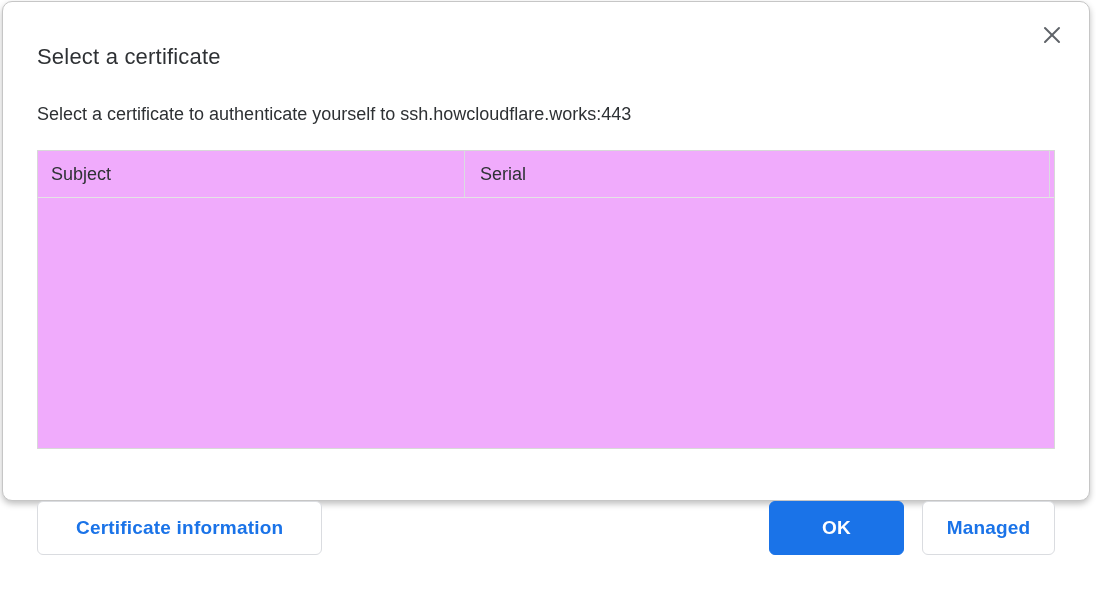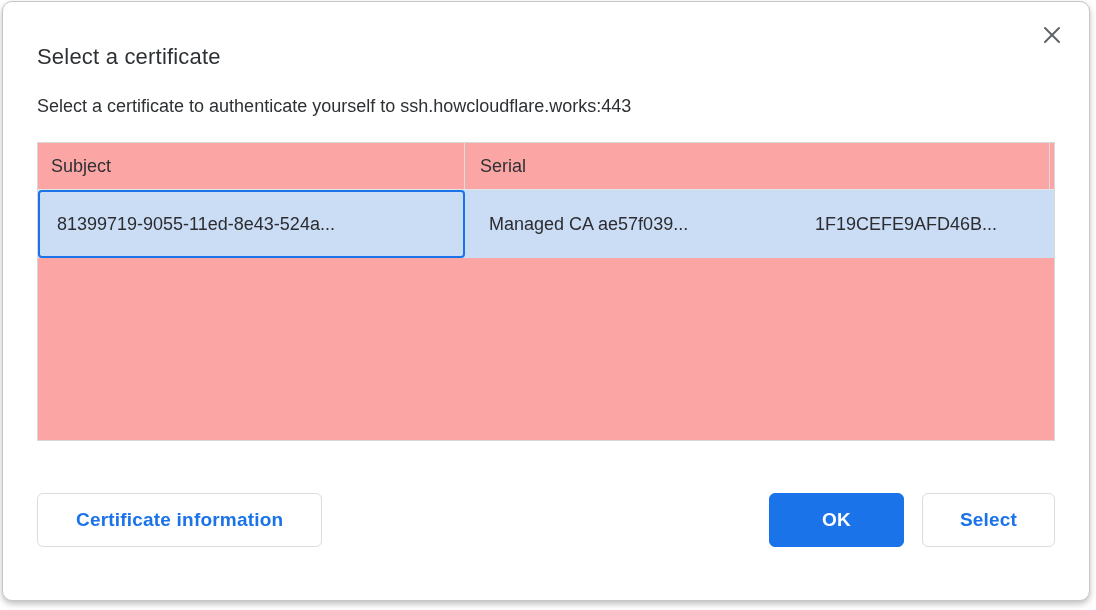--- a/index.html
+++ b/index.html
@@ -11,21 +11,21 @@
   html, body {
     margin: 0; padding: 0;
     width: 1096px; height: 610px;
     background: #ffffff;
     font-family: "Liberation Sans", sans-serif;
     overflow: hidden;
   }
   .dialog {
     position: absolute;
     left: 2px; top: 1px;
-    width: 1088px; height: 600px;
+    width: 1088px; height: 500px;
     background: #fff;
     border: 1px solid #c6c6c6;
     border-radius: 10px;
     box-shadow: 0 3px 6px rgba(0,0,0,0.25);
     padding: 0 34px;
   }
   .close-btn {
     position: absolute;
     top: 18px; right: 22px;
     width: 30px; height: 30px;
@@ -36,32 +36,32 @@
   }
   .close-btn svg { display: block; }
   .title {
     margin: 42px 0 0;
     font-size: 22px;
     font-weight: 400;
     color: #2e3134;
     letter-spacing: 0.2px;
   }
   .subtitle {
-    margin: 26px 0 0;
+    margin: 34px 0 0;
     font-size: 18px;
     font-weight: 400;
     color: #2e3134;
   }
   .cert-table {
     margin-top: 25px;
     height: 299px;
     border: 1px solid #d8d8d8;
     display: flex;
     flex-direction: column;
-    background: #fca5a5;
+    background: #f0abfc;
   }
   .thead {
     display: flex;
     height: 47px;
     flex: 0 0 auto;
     border-bottom: 1px solid #e4e4e4;
     align-items: stretch;
   }
   .th {
     display: flex;
@@ -144,29 +144,22 @@
 
   <h1 class="title">Select a certificate</h1>
   <p class="subtitle">Select a certificate to authenticate yourself to ssh.howcloudflare.works:443</p>
 
   <div class="cert-table">
     <div class="thead">
       <div class="th th-subject">Subject</div>
       <div class="th th-serial">Serial</div>
       <div class="th-gutter"></div>
     </div>
-    <div class="tbody">
-      <div class="row selected">
-        <div class="cell cell-subject">81399719-9055-11ed-8e43-524a...</div>
-        <div class="cell cell-issuer">Managed CA ae57f039...</div>
-        <div class="cell cell-serial">1F19CEFE9AFD46B...</div>
-      </div>
-    </div>
   </div>
 
   <div class="footer">
     <button class="btn outline info">Certificate information</button>
     <div class="spacer"></div>
     <button class="btn primary">OK</button>
-    <button class="btn outline cancel">Select</button>
+    <button class="btn outline cancel">Managed</button>
   </div>
 
 </div>
 
 </body></html>

